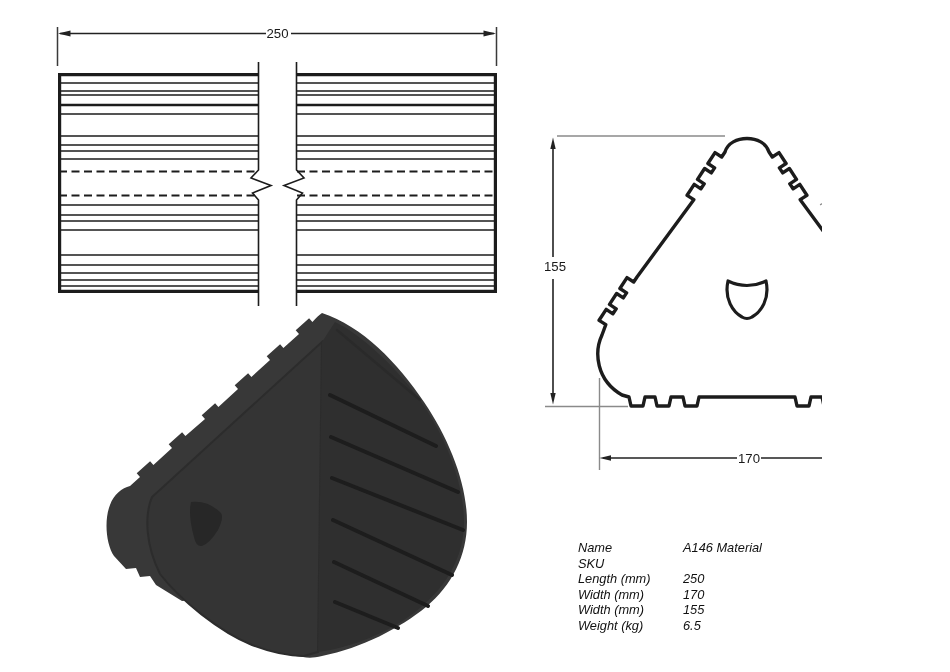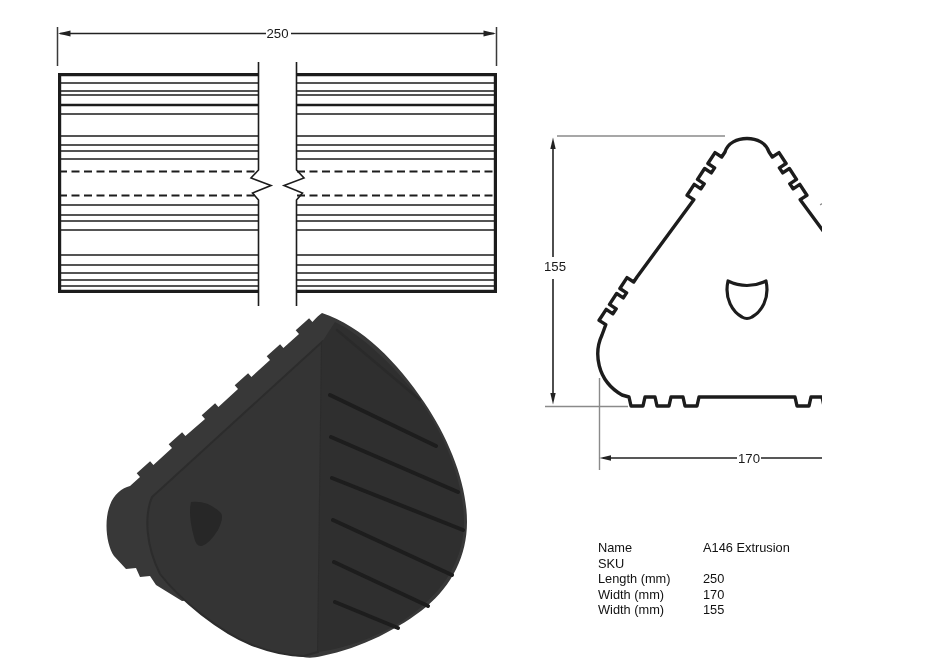--- a/index.html
+++ b/index.html
@@ -6,22 +6,22 @@
   .canvas{
     position:relative;width:822px;height:672px;background:#ffffff;overflow:hidden;
     font-family:"Liberation Sans",sans-serif;
   }
   .drawing-svg{position:absolute;left:0;top:0;width:950px;height:672px;}
   .drawing-svg text{
     font-family:"Liberation Sans",sans-serif;
     font-size:13.2px;fill:#1a1a1a;
   }
   .spec-table{
-    position:absolute;left:598px;top:540px;width:300px;
-    font-size:12.8px;color:#111;line-height:15.6px;
+    position:absolute;left:578px;top:540px;width:300px;
+    font-size:12.8px;color:#111;line-height:15.6px;font-style:italic;
   }
   .spec-row{display:grid;grid-template-columns:105px auto;}
   .logo{position:absolute;left:886px;top:574px;width:52px;height:56px;}
   .logo text{
     font-family:"Liberation Sans",sans-serif;
     font-weight:bold;font-size:25px;fill:#111;
   }
 </style>
 </head>
 <body>
@@ -179,36 +179,40 @@
         Q 224 518 218 530
         Q 210 543 202 546
         Q 196 547 194 537
         Q 188 515 191 502 Z"></path>
     </g>
   </svg>
 
   <div class="spec-table">
     <div class="spec-row">
       <span>Name</span>
-      <span>A146 Extrusion</span>
+      <span>A146 Material</span>
     </div>
     <div class="spec-row">
       <span>SKU</span>
     </div>
     <div class="spec-row">
       <span>Length (mm)</span>
       <span>250</span>
     </div>
     <div class="spec-row">
       <span>Width (mm)</span>
       <span>170</span>
     </div>
     <div class="spec-row">
       <span>Width (mm)</span>
       <span>155</span>
+    </div>
+    <div class="spec-row">
+      <span>Weight (kg)</span>
+      <span>6.5</span>
     </div>
   </div>
 
   <svg class="logo" viewBox="0 0 52 56">
     <g>
       <path fill="none" stroke="#111" stroke-width="2" d="
         M26 9.5 L41.2 18.2 L41.2 35.8 L26 44.5 L10.8 35.8 L10.8 18.2 Z"></path>
       <circle cx="26" cy="9.5" r="5.2" fill="#111"></circle>
       <circle cx="41.2" cy="18.2" r="5.2" fill="#111"></circle>
       <circle cx="41.2" cy="35.8" r="5.2" fill="#111"></circle>

